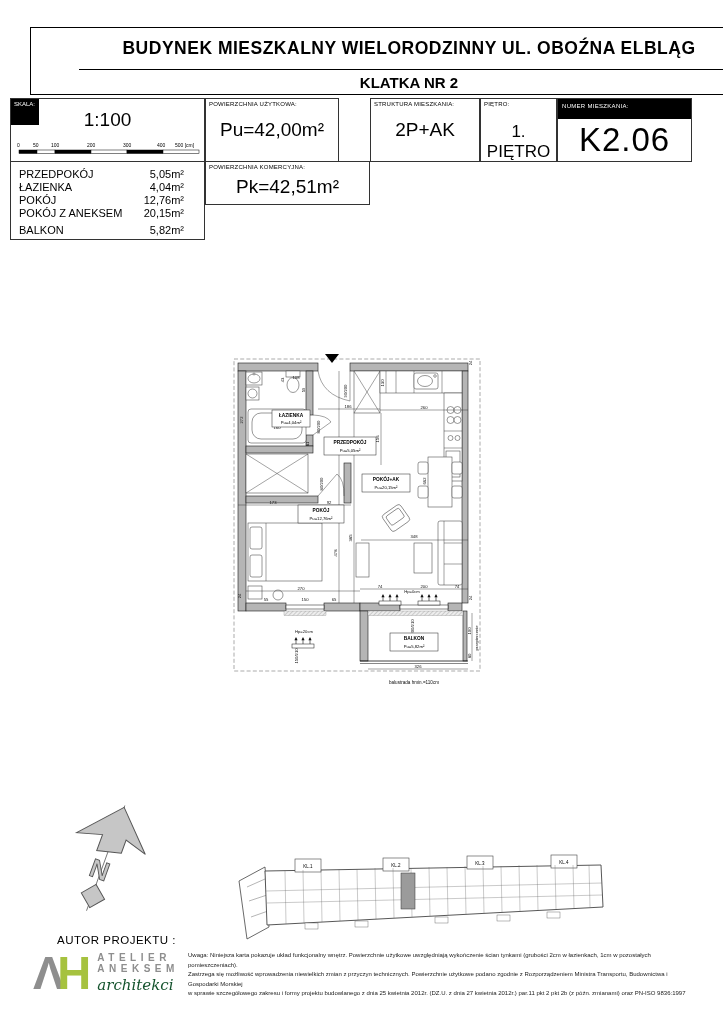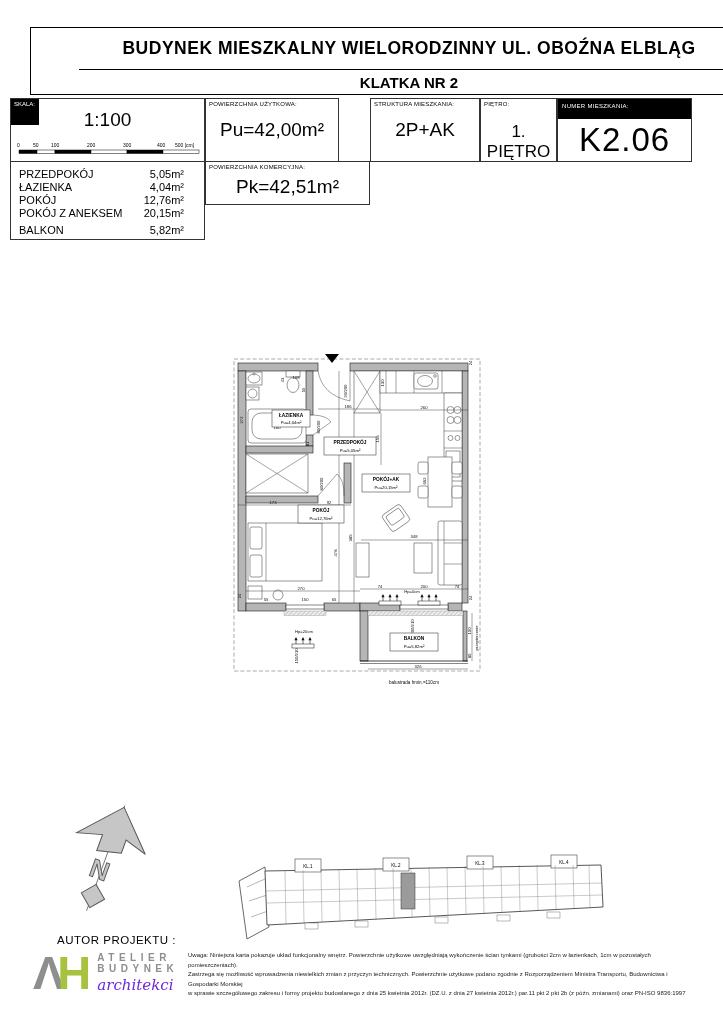--- a/index.html
+++ b/index.html
@@ -24,21 +24,21 @@
   .room-row .nm{float:left;}
   .room-row .ar{float:right;}
   
   #author{left:57px;top:934px;font-size:11.5px;letter-spacing:.5px;}
   #logo{left:33px;top:948px;width:170px;height:56px;display:flex;}
   #logo .mono{font-size:47px;font-weight:bold;line-height:50px;}
   #logo .mono .a{color:#8e8e8e;}
   #logo .mono .h{color:#a6c23f;margin-left:-7px;}
   #logo .txt{margin-left:6px;padding-top:4px;}
   #logo .txt .l1,#logo .txt .l2{font-size:10px;letter-spacing:4.5px;color:#8e8e8e;font-weight:bold;line-height:11px;}
-  #logo .txt .l3{font-family:"DejaVu Serif",serif;font-style:italic;font-size:15px;color:#6d28d9;margin-top:2px;}
+  #logo .txt .l3{font-family:"DejaVu Serif",serif;font-style:italic;font-size:15px;color:#14532d;margin-top:2px;}
   #finenote{left:188px;top:951px;width:505px;font-size:6px;line-height:1.6;color:#222;}
   
   svg text{font-family:"Liberation Sans",sans-serif;}
   .dim{font-size:4.2px;fill:#111;}
   .rname{font-size:4.8px;font-weight:bold;fill:#000;text-anchor:middle;}
   .rarea{font-size:4.2px;fill:#000;text-anchor:middle;}
   .thin{stroke:#333;stroke-width:.45;fill:none;}
   .furn{stroke:#444;stroke-width:.55;fill:#fff;}
   .wall{fill:#b5b5b5;stroke:#1a1a1a;stroke-width:.6;}
   .lbox{fill:#fff;stroke:#222;stroke-width:.5;}
@@ -378,21 +378,21 @@
     <text x="245" y="22" font-size="4.5" text-anchor="middle" fill="#000">KL.3</text>
     <text x="329" y="21" font-size="4.5" text-anchor="middle" fill="#000">KL.4</text>
   </svg>
 
   <div class="abs" id="author">AUTOR PROJEKTU :</div>
 
   <div class="abs" id="logo">
     <div class="mono"><span class="a">Λ</span><span class="h">H</span></div>
     <div class="txt">
       <div class="l1">ATELIER</div>
-      <div class="l2">BUDYNEK</div>
+      <div class="l2">ANEKSEM</div>
       <div class="l3">architekci</div>
     </div>
   </div>
 
   <div class="abs" id="finenote">
     <div>Uwaga: Niniejsza karta pokazuje układ funkcjonalny wnętrz. Powierzchnie użytkowe uwzględniają wykończenie ścian tynkami (grubości 2cm w łazienkach, 1cm w pozostałych pomieszczeniach).</div>
     <div>Zastrzega się możliwość wprowadzenia niewielkich zmian z przyczyn technicznych. Powierzchnie użytkowe podano zgodnie z Rozporządzeniem Ministra Transportu, Budownictwa i Gospodarki Morskiej</div>
     <div>w sprawie szczegółowego zakresu i formy projektu budowlanego z dnia 25 kwietnia 2012r. (DZ.U. z dnia 27 kwietnia 2012r.) par.11 pkt 2 pkt 2b (z późn. zmianami) oraz PN-ISO 9836:1997</div>
   </div>
 

